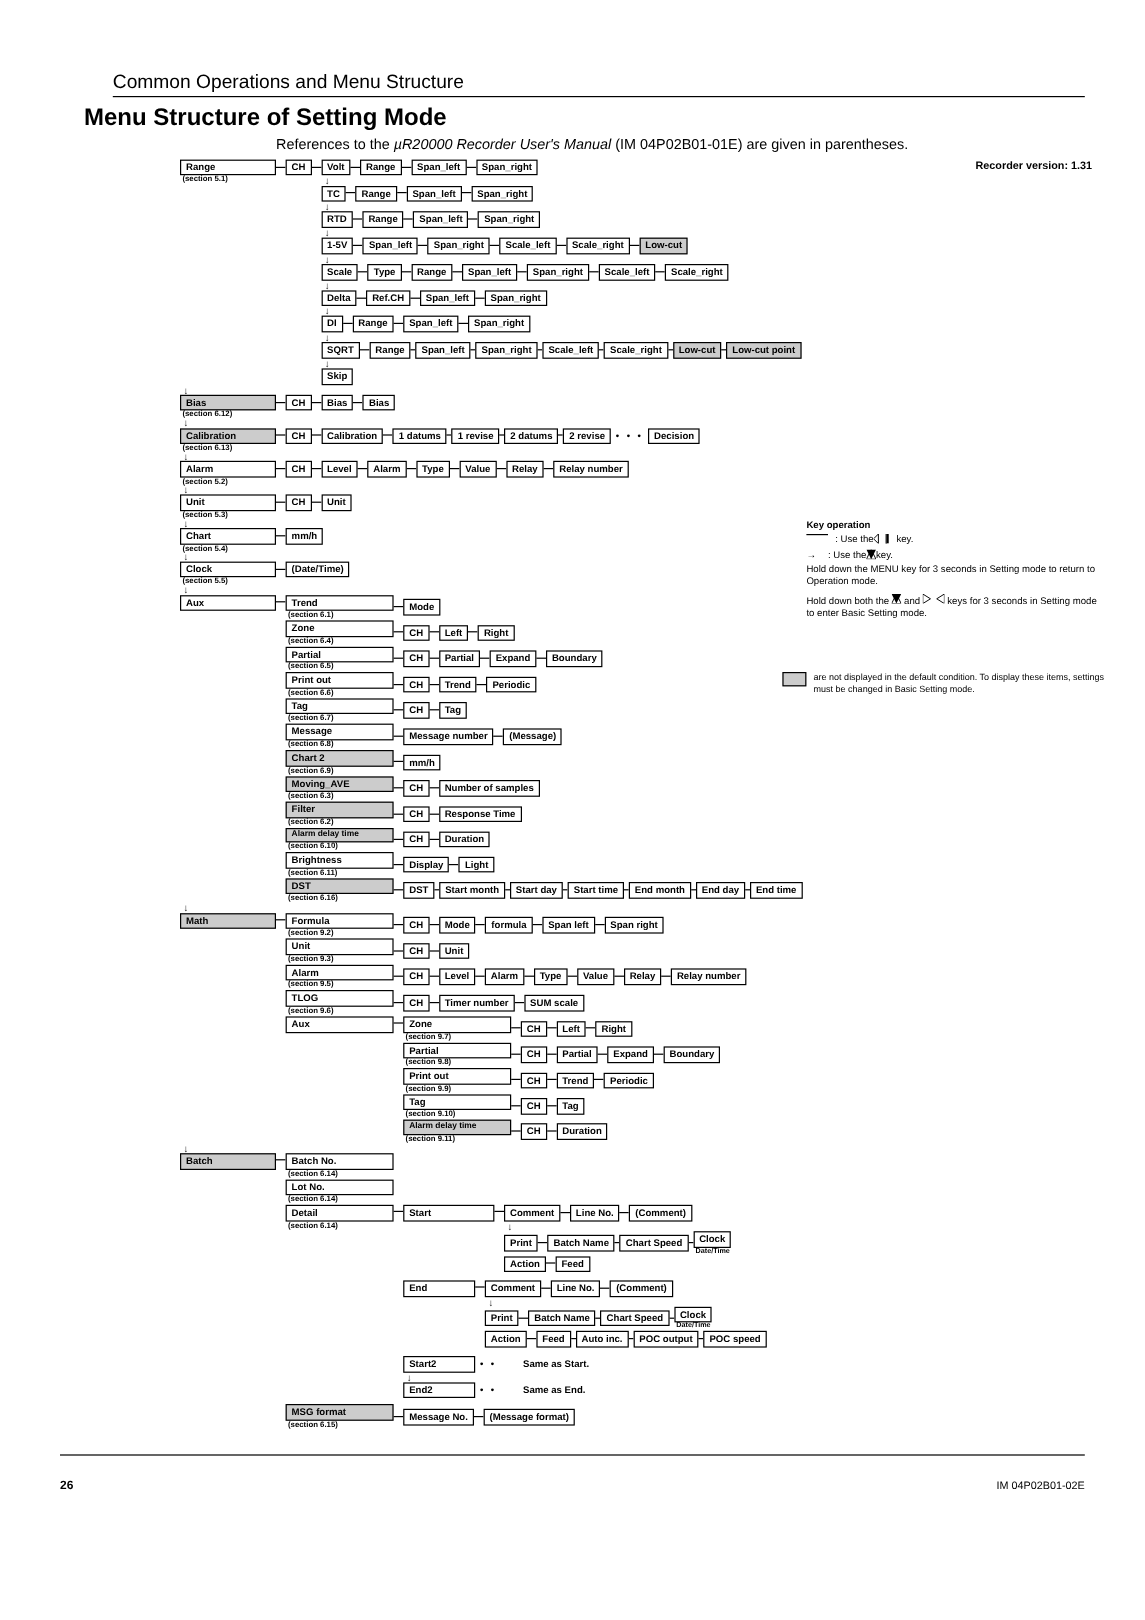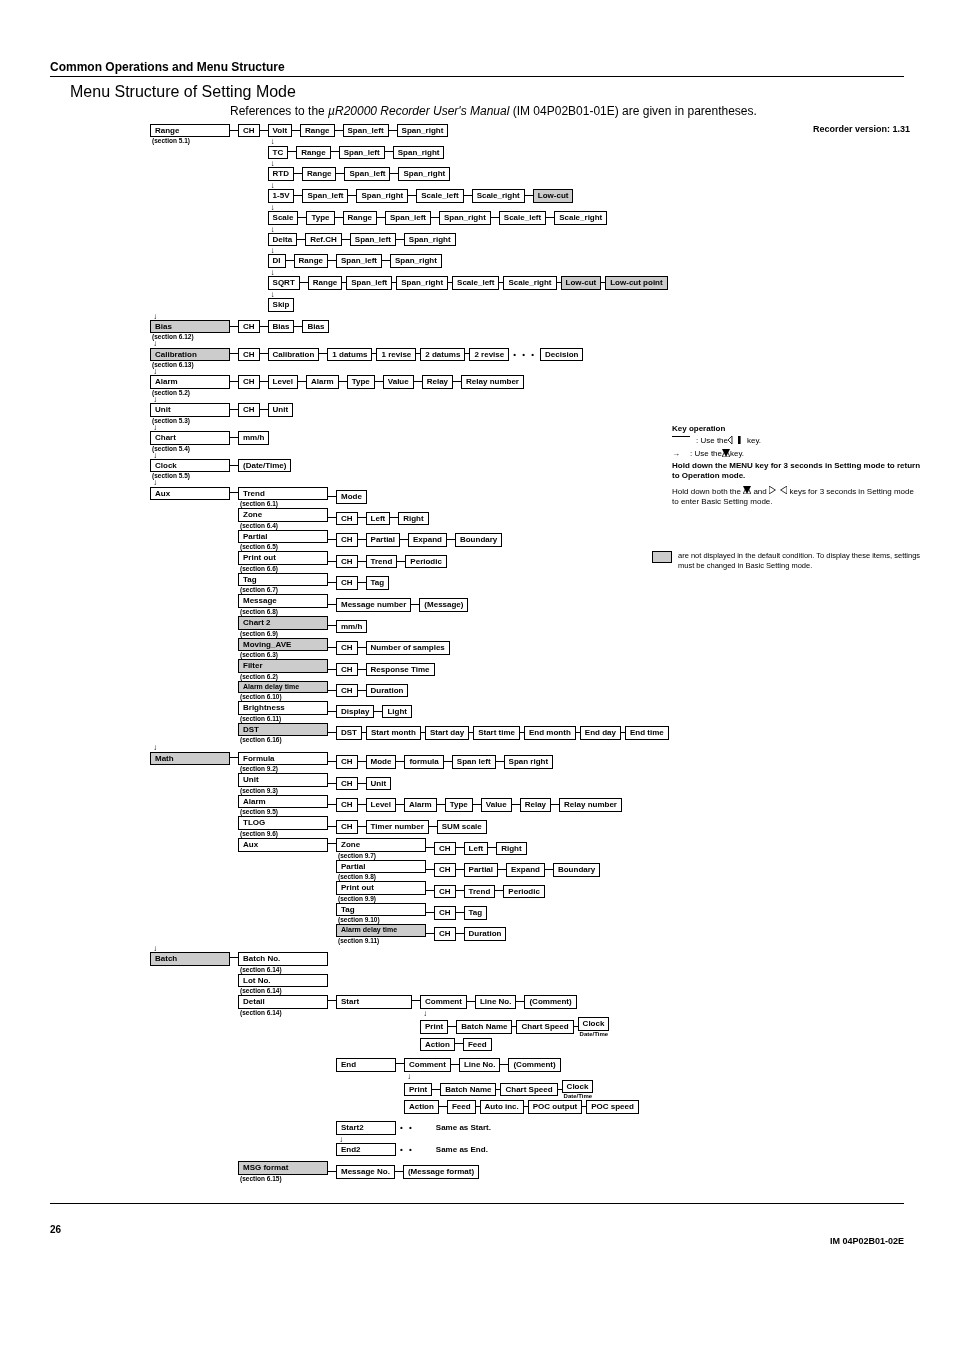--- a/index.html
+++ b/index.html
@@ -1,17 +1,17 @@
 <!DOCTYPE html>
 <html><head>
 <meta charset="utf-8">
 <style>
   body { font-family: Arial, Helvetica, sans-serif; margin: 0; padding: 60px 50px 30px 50px; width: 854px; font-size: 10px; color: #000; }
-  .section-header { font-weight: bold; font-size: 12px; border-bottom: 1.5px solid #000; padding-bottom: 2px; margin-bottom: 6px; }
-  .page-title { font-weight: normal; font-size: 16px; margin: 4px 0 2px 20px; }
+  .section-header { font-weight: normal; font-size: 16px; border-bottom: 1.5px solid #000; padding-bottom: 2px; margin-bottom: 6px; margin-left: 44px; }
+  .page-title { font-weight: bold; font-size: 20px; margin: 4px 0 2px 20px; }
   .intro { font-size: 12px; margin-left: 180px; margin-bottom: 4px; line-height: 1.4; }
   .italic { font-style: italic; }
   .diagram-wrap { position: relative; margin-left: 100px; width: 760px; }
   .version { position:absolute; right:0; top:0; font-weight:bold; font-size:9px; }
   .row { display:flex; align-items:flex-start; position:relative; }
   .col { display:flex; flex-direction:column; }
   .box { border:1px solid #000; padding:1px 4px; font-size:8px; font-weight:bold; background:#fff; white-space:nowrap; line-height:1.2; display:inline-block; }
   .gbox { border:1px solid #000; padding:1px 4px; font-size:8px; font-weight:bold; background:#ccc; white-space:nowrap; line-height:1.2; display:inline-block; }
   .sec { font-size:6.5px; font-weight:bold; padding-left:2px; }
   .varrow { font-size:8px; color:#000; line-height:0.9; padding-left:3px; }
@@ -24,21 +24,21 @@
   .infobox { position:absolute; right:-12px; top:300px; width:250px; font-size:8px; line-height:1.3; }
   .infobox .title { font-weight:bold; }
   .legend-row { display:flex; margin:2px 0; }
   .legend-arrow-h { width:18px; height:1px; background:#000; margin-right:6px; }
   .notebox { position:absolute; right:-12px; top:427px; width:270px; font-size:7.5px; line-height:1.3; display:flex; }
   .notebox .sw { width:18px; height:10px; background:#ccc; border:1px solid #000; margin-right:6px; flex-shrink:0; }
   .dots { font-size:8px; padding:0 4px; letter-spacing:2px; font-weight:bold; }
   .same { font-size:8px; font-weight:bold; padding-left:6px; align-self:center;margin-left:12px; }
   .footer-row { display:flex; justify-content:space-between; border-top:1.5px solid #000; margin-top:20px; padding-top:20px; font-size:10px; }
   .pn { font-weight:bold; }
-  .doc { font-weight:bold; font-size:9px;margin-top:12px; }
+  .doc { font-weight:normal; font-size:9px; }
   svg.tri { width:8px; height:8px; }
 </style>
 </head>
 <body>
 
 <div class="section-header">Common Operations and Menu Structure</div>
 <div class="page-title">Menu Structure of Setting Mode</div>
 <div class="intro">
   <span>References to the </span><span class="italic">µR20000 Recorder User's Manual</span><span> (IM 04P02B01-01E) are given in parentheses.</span>
 </div>
@@ -706,21 +706,21 @@
     <div class="legend-row">
         <span style="width:8px;">→</span>
         <span style="width:10px;"></span>
         <span>:  Use the </span>
         <svg class="tri" viewBox="0 0 10 10">
           <polygon points="0,10 10,10 5,0" fill="none" stroke="#000"></polygon>
           <polygon points="0,0 10,0 5,10" fill="#000"></polygon>
         </svg>
         <span> key.</span>
       </div>
-    <div style="margin-top:0;font-weight:bold;">Hold down the MENU key for 3 seconds in Setting mode to return to Operation mode.</div>
+    <div style="margin-top:0;">Hold down the MENU key for 3 seconds in Setting mode to return to Operation mode.</div>
     <div style="margin-top:4px;"><span>Hold down both the </span><svg class="tri" viewBox="0 0 10 10">
           <polygon points="0,10 10,10 5,0" fill="none" stroke="#000"></polygon>
           <polygon points="0,0 10,0 5,10" fill="#000"></polygon>
         </svg><span> and </span><svg class="tri" viewBox="0 0 10 10">
           <polygon points="0,0 0,10 8,5" fill="none" stroke="#000"></polygon>
         </svg> <svg class="tri" viewBox="0 0 10 10">
           <polygon points="10,0 10,10 2,5" fill="none" stroke="#000"></polygon>
         </svg><span> keys for 3 seconds in Setting mode to enter Basic Setting mode.</span></div>
   </div>
 

